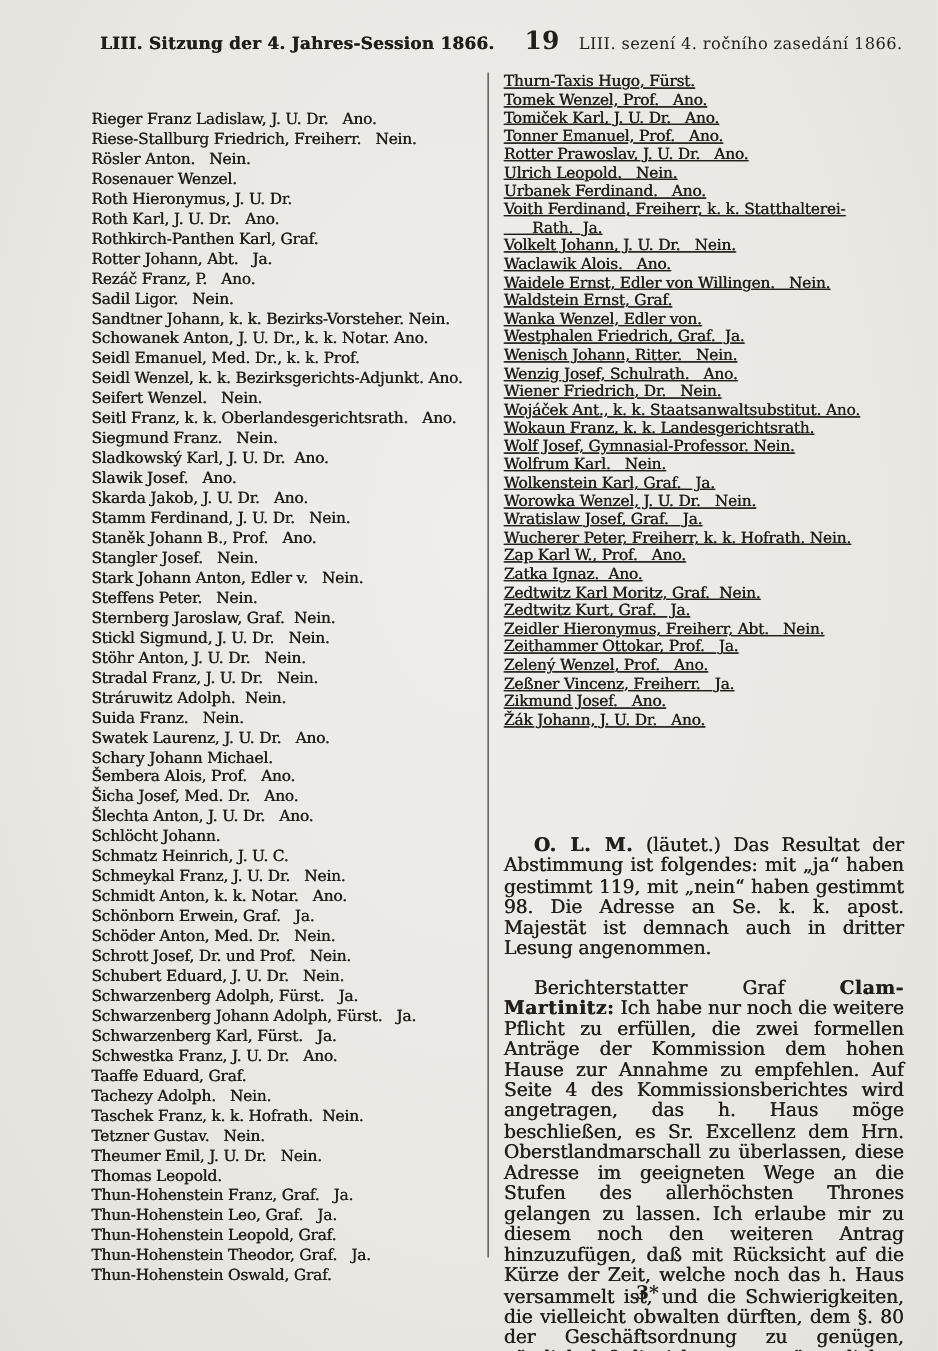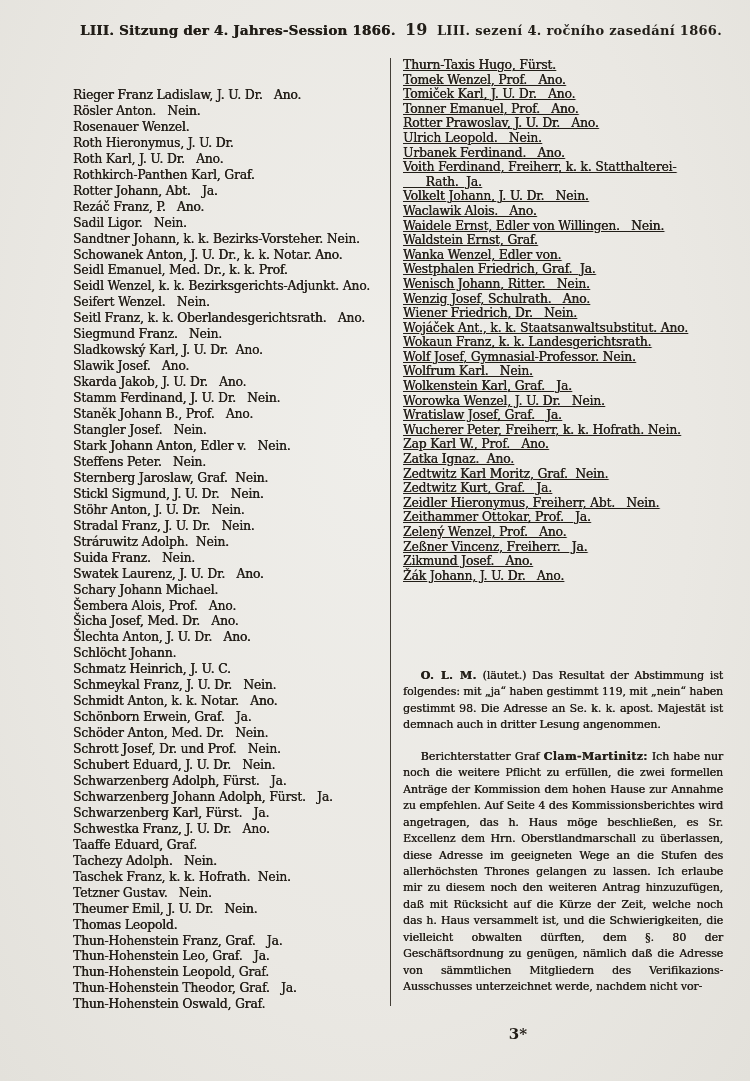--- a/index.html
+++ b/index.html
@@ -21,25 +21,25 @@
     display:flex;align-items:baseline;margin-left:20px;
   }
   .header .h-left{
     width:330px;
     font-weight:bold;font-size:13.5px;letter-spacing:.2px;
     text-shadow:.3px 0 0 currentColor;
     white-space:nowrap;
   }
   .header .h-page{
     width:60px;text-align:center;
-    font-weight:bold;font-size:16px;
+    font-weight:bold;font-size:20px;
   }
   .header .h-right{
     flex:1;text-align:center;
-    font-weight:bold;font-size:13px;letter-spacing:.3px;
+    font-weight:normal;font-size:13px;letter-spacing:.3px;
     white-space:nowrap;
   }
   
   .divider{
     position:absolute;left:390px;top:58px;
     width:1.4px;height:948px;
     background:#433e36;
   }
   
   .col{
@@ -55,21 +55,21 @@
     text-shadow:.35px 0 0 currentColor;
     letter-spacing:-.15px;
   }
   .col-left .name-line{line-height:15.95px;}
   .col-right .name-line{line-height:14.6px;}
   
   .paragraphs{
     position:absolute;left:403px;top:668px;width:320px;
   }
   .para{
-    font-size:11px;line-height:16.45px;
+    font-size:15px;line-height:16.45px;
     text-align:justify;text-indent:1.6em;
     color:#241f19;
     text-shadow:.35px 0 0 currentColor;
     margin:0 0 15px 0;
     letter-spacing:-.1px;
   }
   .speaker{font-weight:bold;letter-spacing:.4px;}
   .speaker-prefix{font-weight:normal;letter-spacing:0;}
   .stage{font-weight:normal;}
   .signature{
@@ -87,20 +87,21 @@
   <div class="header">
     <div class="h-left">LIII. Sitzung der 4. Jahres-Session 1866.</div>
     <div class="h-page">19</div>
     <div class="h-right">LIII. sezení 4. ročního zasedání 1866.</div>
   </div>
 
   <div class="divider"></div>
 
   <div class="col col-left">
       <div class="name-line">Rieger Franz Ladislaw, J. U. Dr.   Ano.</div>
+      <div class="name-line">Riese-Stallburg Friedrich, Freiherr.   Nein.</div>
       <div class="name-line">Rösler Anton.   Nein.</div>
       <div class="name-line">Rosenauer Wenzel.</div>
       <div class="name-line">Roth Hieronymus, J. U. Dr.</div>
       <div class="name-line">Roth Karl, J. U. Dr.   Ano.</div>
       <div class="name-line">Rothkirch-Panthen Karl, Graf.</div>
       <div class="name-line">Rotter Johann, Abt.   Ja.</div>
       <div class="name-line">Rezáč Franz, P.   Ano.</div>
       <div class="name-line">Sadil Ligor.   Nein.</div>
       <div class="name-line">Sandtner Johann, k. k. Bezirks-Vorsteher. Nein.</div>
       <div class="name-line">Schowanek Anton, J. U. Dr., k. k. Notar. Ano.</div>

